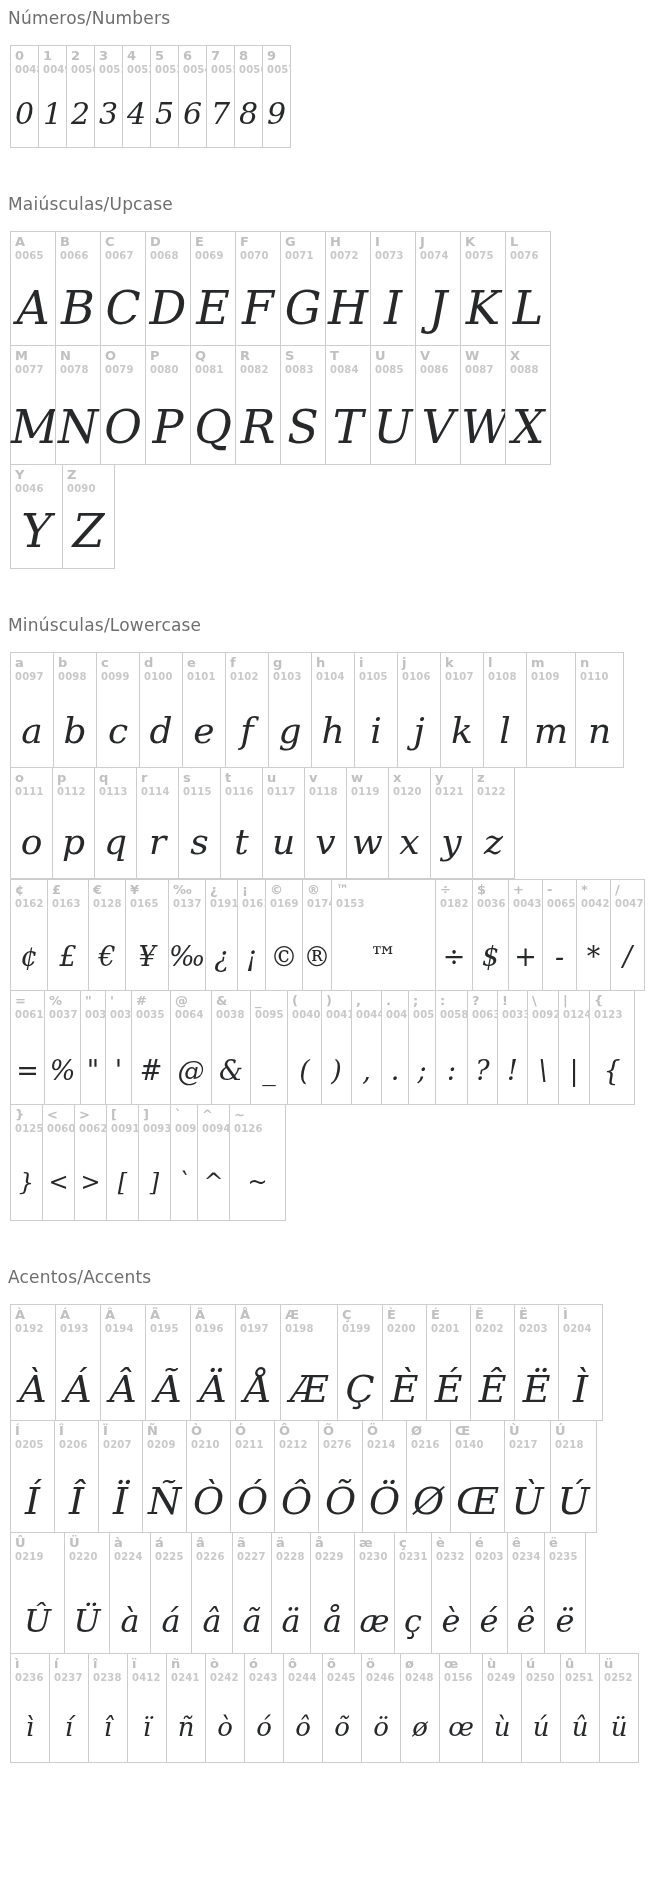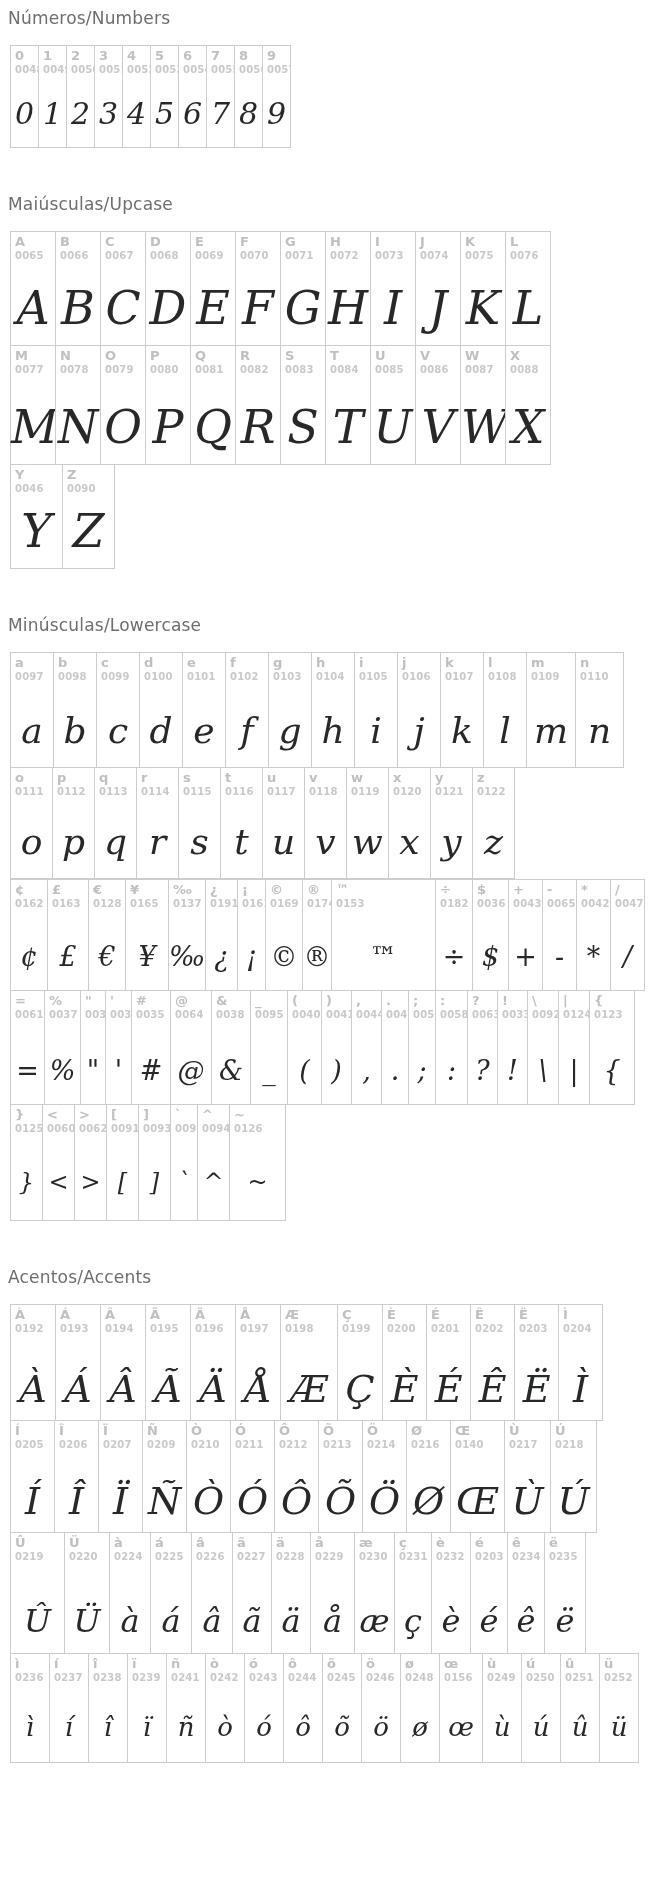--- a/index.html
+++ b/index.html
@@ -969,21 +969,21 @@
             <div class="cell" style="width: 45px; height: 113px;">
               <div class="hdr">
                 <div class="char-label">Ô</div>
                 <div class="char-code">0212</div>
               </div>
               <div class="glyph">Ô</div>
             </div>
             <div class="cell" style="width: 45px; height: 113px;">
               <div class="hdr">
                 <div class="char-label">Õ</div>
-                <div class="char-code">0213</div>
+                <div class="char-code">0276</div>
               </div>
               <div class="glyph">Õ</div>
             </div>
             <div class="cell" style="width: 45px; height: 113px;">
               <div class="hdr">
                 <div class="char-label">Ö</div>
                 <div class="char-code">0214</div>
               </div>
               <div class="glyph">Ö</div>
             </div>
@@ -1134,21 +1134,21 @@
             <div class="cell" style="width: 40px; height: 110px;">
               <div class="hdr">
                 <div class="char-label">î</div>
                 <div class="char-code">0238</div>
               </div>
               <div class="glyph">î</div>
             </div>
             <div class="cell" style="width: 40px; height: 110px;">
               <div class="hdr">
                 <div class="char-label">ï</div>
-                <div class="char-code">0239</div>
+                <div class="char-code">0412</div>
               </div>
               <div class="glyph">ï</div>
             </div>
             <div class="cell" style="width: 40px; height: 110px;">
               <div class="hdr">
                 <div class="char-label">ñ</div>
                 <div class="char-code">0241</div>
               </div>
               <div class="glyph">ñ</div>
             </div>

